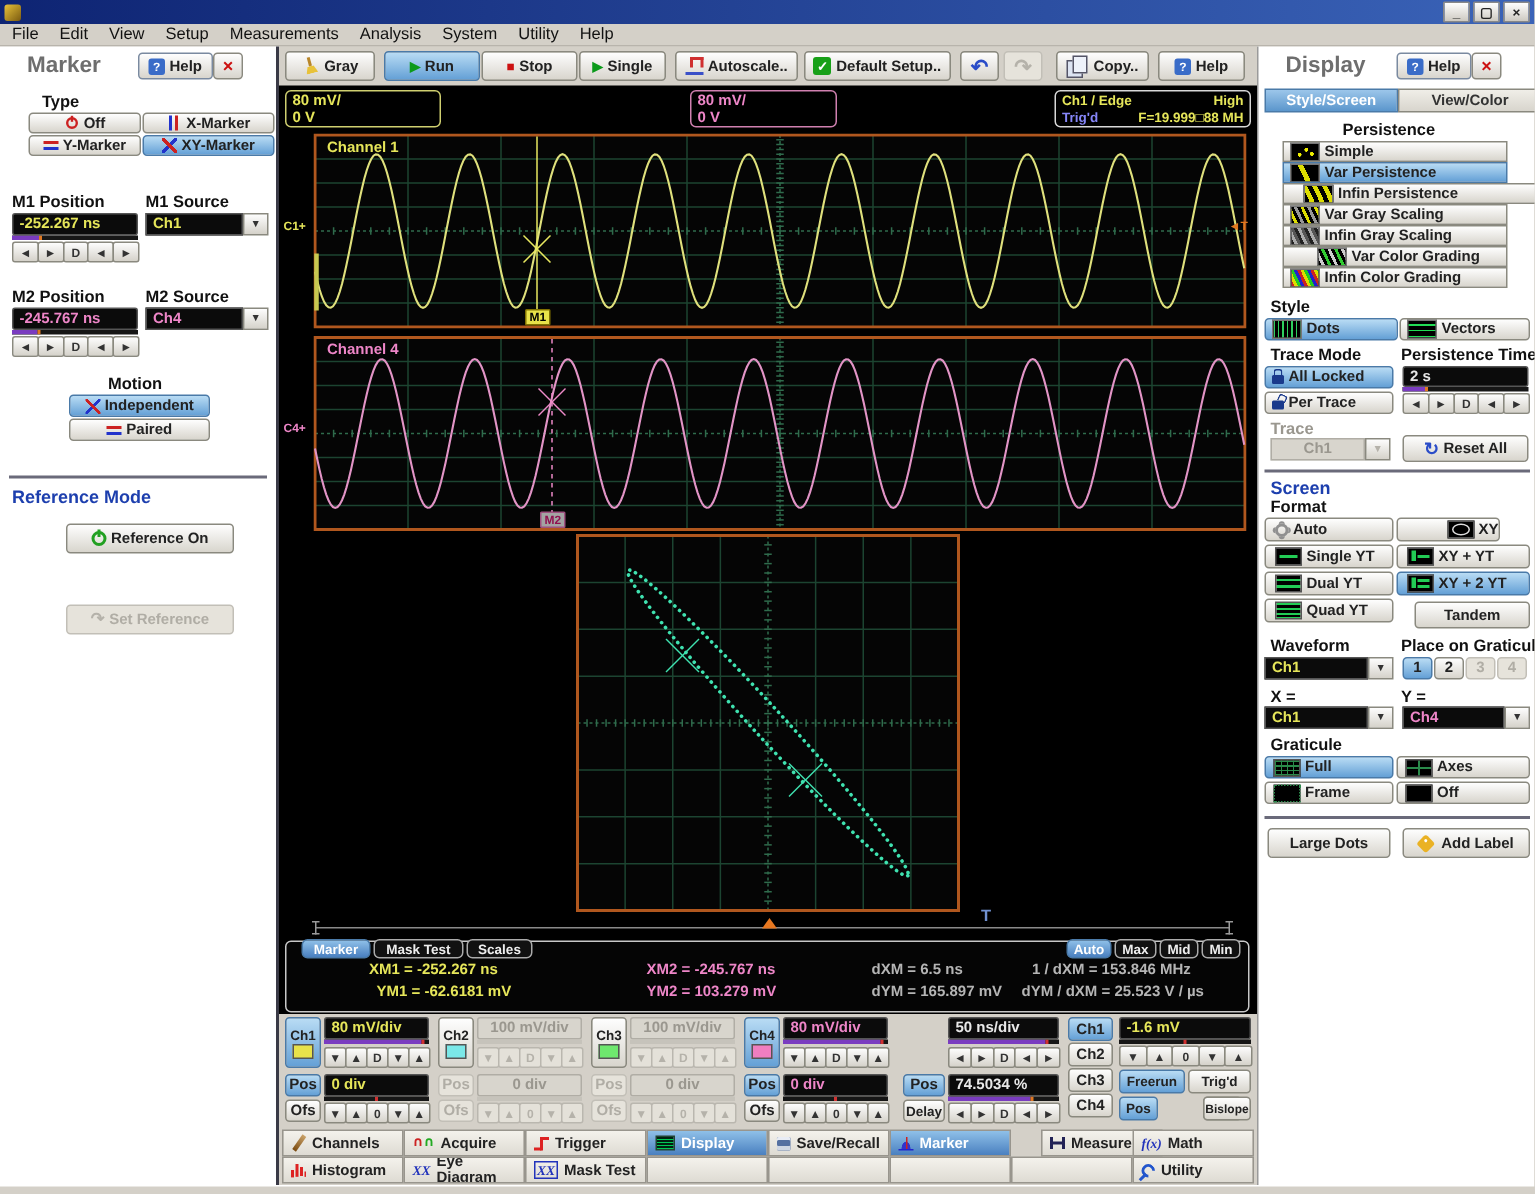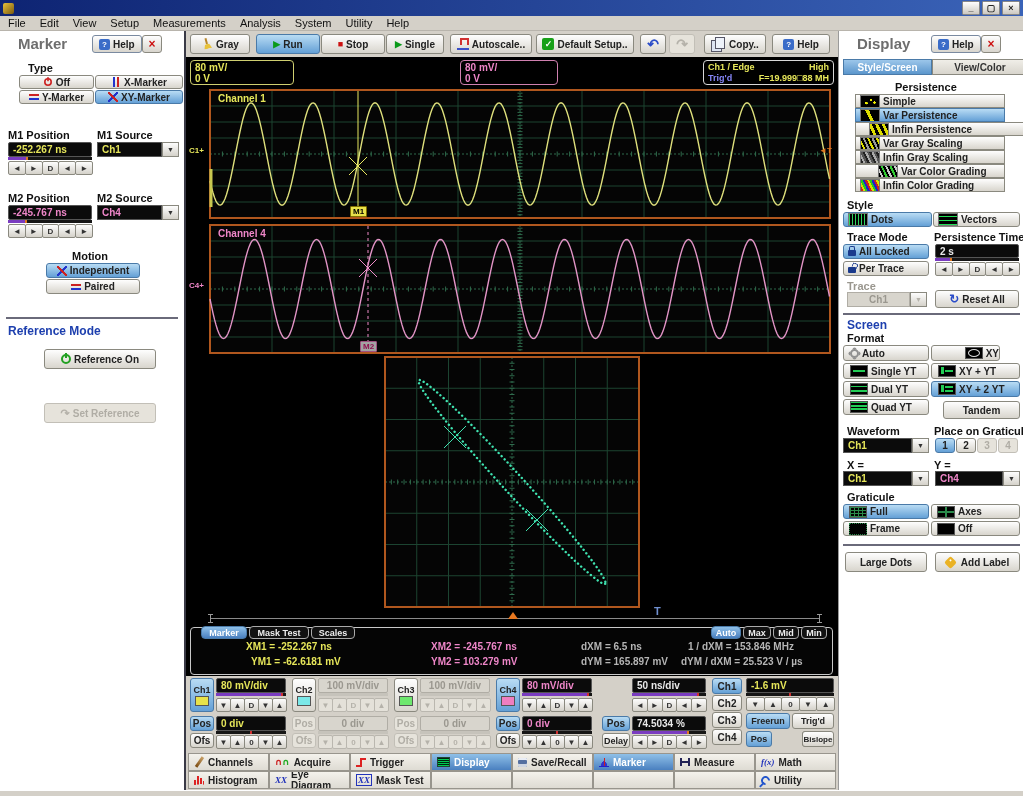--- a/index.html
+++ b/index.html
@@ -843,21 +843,21 @@
       <span>Display</span>
     </span>
   <span class="nv" style="left:326px;top:0">
       <i class="nico i-sav"></i>
       <span>Save/Recall</span>
     </span>
   <span class="nv on" style="left:407px;top:0">
       <i class="nico i-mkr"></i>
       <span>Marker</span>
     </span>
-  <span class="nv" style="left:488px;top:0">
+  <span class="nv" style="left:508px;top:0">
       <i class="nico i-mea"></i>
       <span>Measure</span>
     </span>
   <span class="nv" style="left:569px;top:0;width:81px">
       <i class="nico t9">f(x)</i>
       <span>Math</span>
     </span>
   <span class="nv" style="left:2px;top:18px">
       <i class="nico i-hst"></i>
       <span>Histogram</span>

